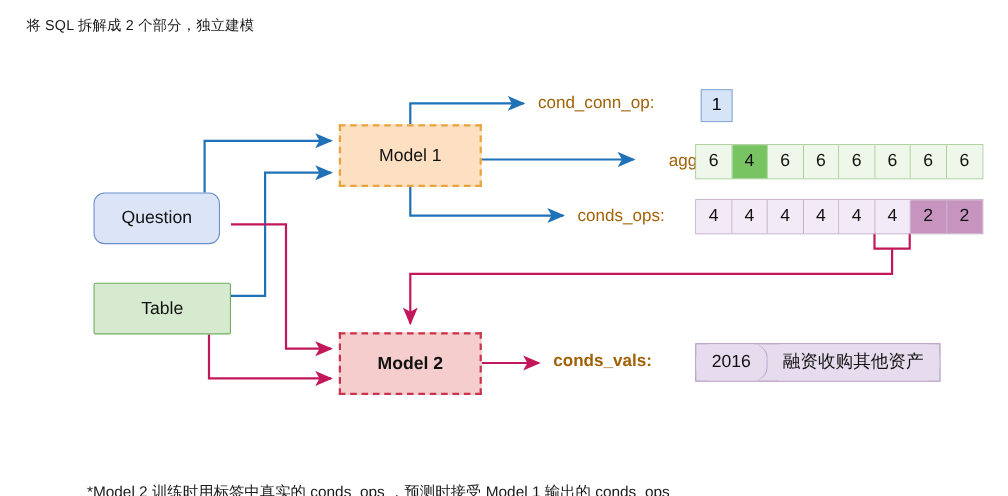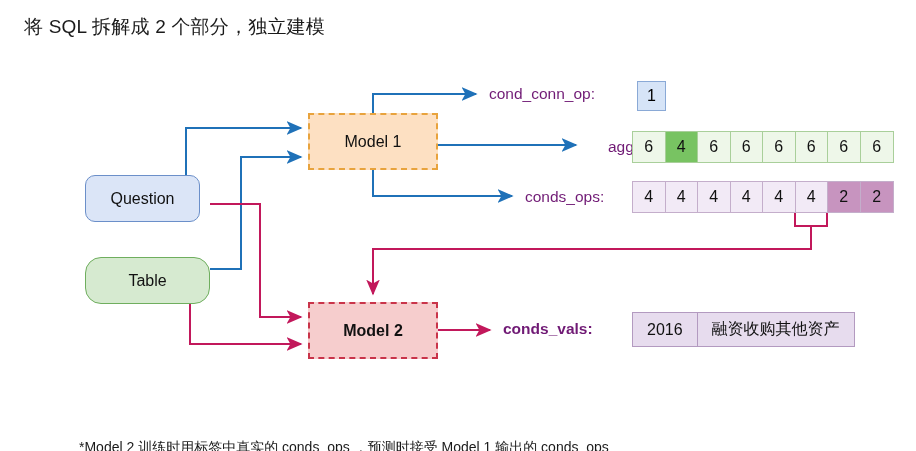--- a/index.html
+++ b/index.html
@@ -25,21 +25,21 @@
     position: absolute;
     left: 0; top: 0;
     width: 916px;
     height: 451px;
     pointer-events: none;
   }
   .ttl {
     position: absolute;
     left: 24px;
     top: 14px;
-    font-size: 19px;
+    font-size: 13px;
     letter-spacing: .2px;
     color: #1a1a1a;
     white-space: nowrap;
   }
   .foot {
     position: absolute;
     left: 79px;
     top: 408px;
     font-size: 14px;
     color: #1a1a1a;
@@ -62,40 +62,40 @@
     width: 115px; height: 47px;
     background: #dbe5f7;
     border: 1.6px solid #6b8fc9;
     border-radius: 10px;
   }
   .node-table {
     left: 85px; top: 257px;
     width: 125px; height: 47px;
     background: #d6ead0;
     border: 1.6px solid #6fae5e;
-    border-radius: 16px;
+    border-radius: 2px;
   }
   .node-model1 {
     left: 308px; top: 113px;
     width: 130px; height: 57px;
     background: #fde0c2;
     border: 2px dashed #e8a33d;
   }
   .node-model2 {
     left: 308px; top: 302px;
     width: 130px; height: 57px;
     background: #f6cdcd;
     border: 2px dashed #c9344a;
     font-weight: bold;
   }
 
   .olabel {
     position: absolute;
     font-size: 15.5px;
-    color: #701a75;
+    color: #a16207;
     white-space: nowrap;
   }
   .lbl-ccop { left: 489px; top: 85px; }
   .lbl-agg  { left: 608px; top: 138px; }
   .lbl-cops { left: 525px; top: 188px; }
   .lbl-cvals{ left: 503px; top: 320px; font-weight: bold; }
 
   .single-box {
     position: absolute;
     left: 637px; top: 81px;
@@ -150,20 +150,21 @@
     left: 632px; top: 312px;
     border: 1.4px solid #b39ac0;
     background: #e7dcee;
   }
   .row-vals .cell {
     height: 33px;
     background: #e7dcee;
     border-right: 1.4px solid #b39ac0;
     padding: 0 14px;
     font-size: 16px;
+    border-radius: 13px;
   }
   .row-vals .cell:last-child { border-right: none; }
   .row-vals .cell.wide { min-width: 150px; }
 </style>
 </head>
 <body>
 
 <div id="canvas">
 
   <div class="ttl">将 SQL 拆解成 2 个部分，独立建模</div>

